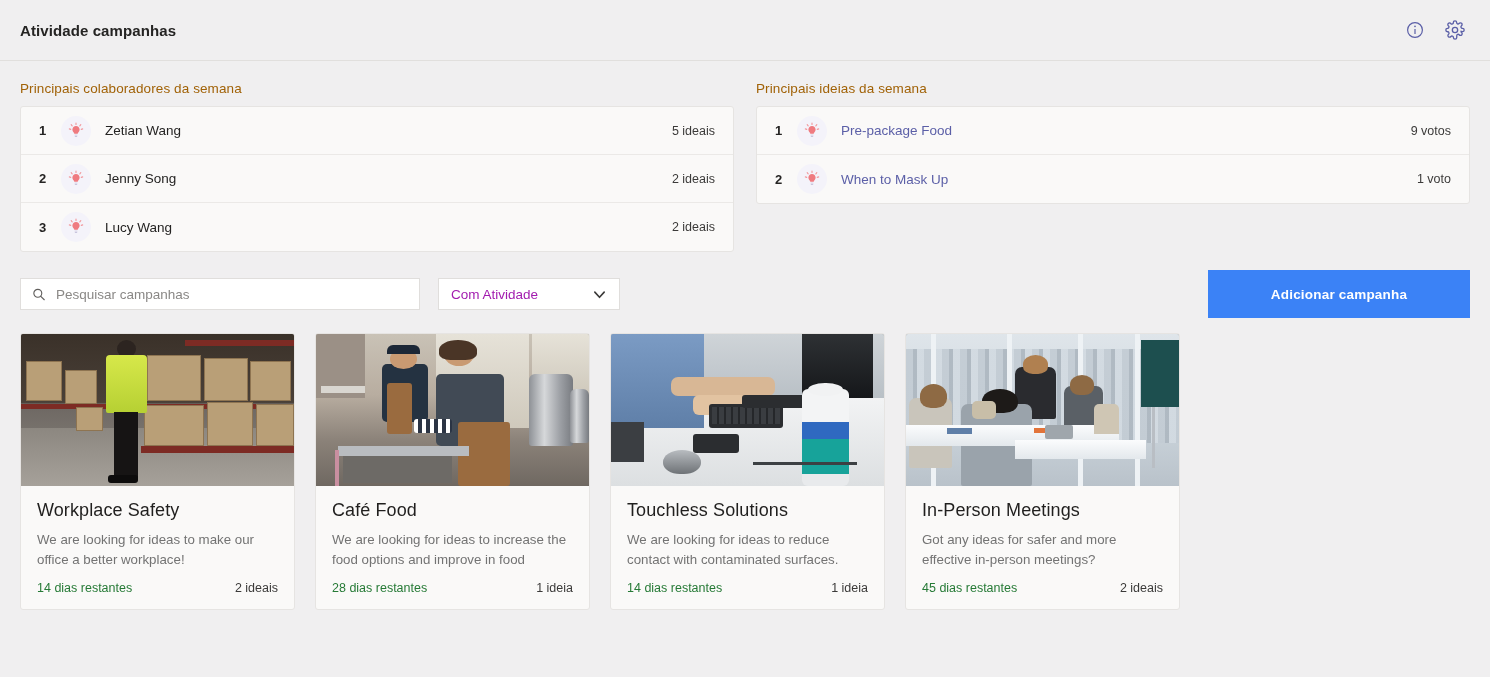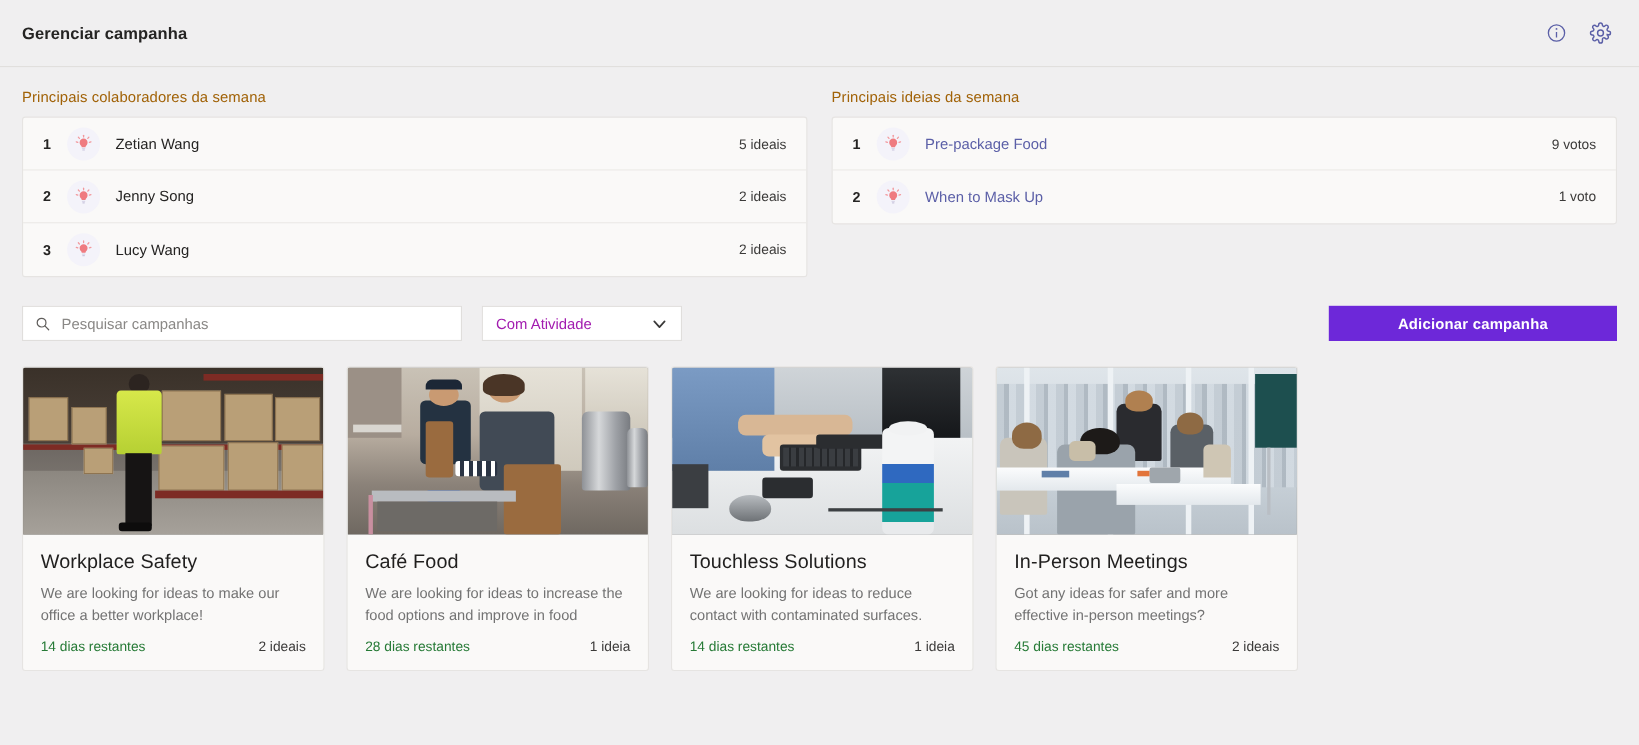--- a/index.html
+++ b/index.html
@@ -129,22 +129,22 @@
     border: 1px solid #e0dedc;
     display: flex; align-items: center;
     padding: 0 12px;
     cursor: pointer;
   }
   .filter-label { font-size: 13.5px; color: #a21caf; }
   .filter-chev { margin-left: auto; color: #3b3a39; display:flex; }
 
   .add-btn {
     margin-left: auto;
-    width: 262px; height: 32px;
-    background: #6d28d9;
+    width: 262px; height: 48px;
+    background: #3b82f6;
     color: #ffffff;
     border: none;
     font-family: "Liberation Sans", sans-serif;
     font-size: 13.5px;
     font-weight: bold;
     cursor: pointer;
     letter-spacing: .2px;
   }
 
   
@@ -242,21 +242,21 @@
   .mt-hair-a { background:#8e6a44; border-radius:50% 50% 40% 40%; }
   .mt-hair-b { background:#b08050; border-radius:50% 50% 40% 40%; }
   .mt-hair-d { background:#1d1a18; border-radius:50% 50% 40% 40%; }
   .mt-board { background:#1d4f4f; }
   .mt-laptop { background:#9fa6ac; border-radius:2px; }
 </style>
 </head>
 <body>
 
 <div class="app-header">
-  <div class="app-title">Gerenciar campanha</div>
+  <div class="app-title">Atividade campanhas</div>
   <div class="header-actions">
     <div class="hdr-icon">
       <svg width="20" height="20" viewBox="0 0 20 20" fill="none" stroke="currentColor" stroke-width="1.2">
         <circle cx="10" cy="10" r="7.4"></circle>
         <line x1="10" y1="9" x2="10" y2="14"></line>
         <circle cx="10" cy="6.3" r="0.85" fill="currentColor" stroke="none"></circle>
       </svg>
     </div>
     <div class="hdr-icon">
       <svg width="20" height="20" viewBox="0 0 24 24" fill="none" stroke="currentColor" stroke-width="1.6">

